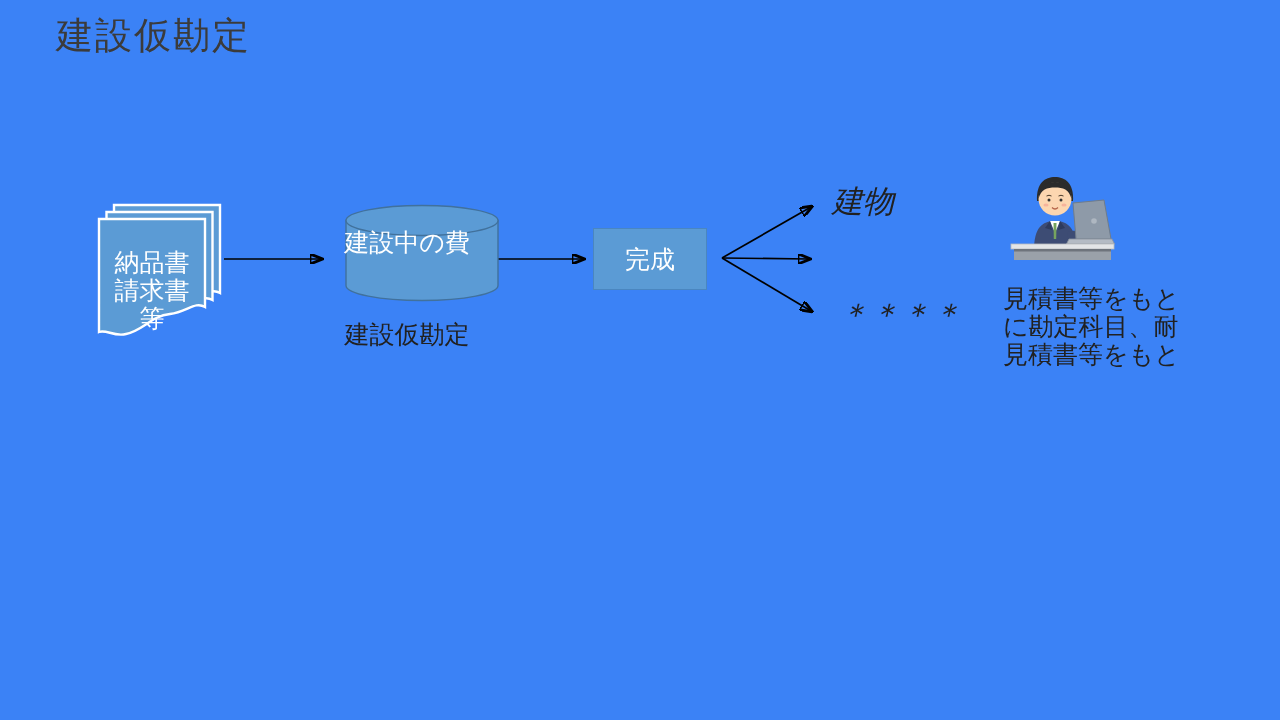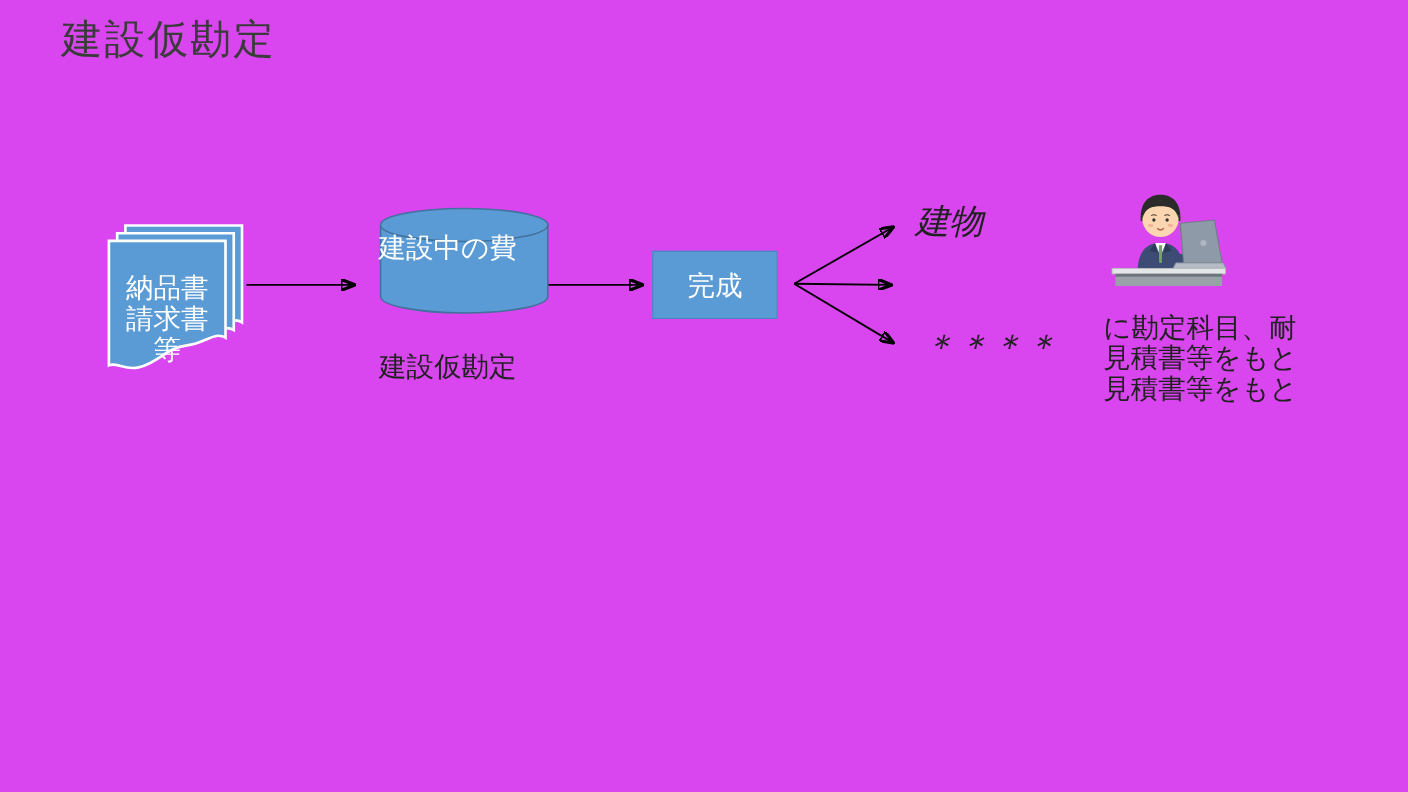--- a/index.html
+++ b/index.html
@@ -1,17 +1,17 @@
 <!DOCTYPE html>
 <html style="--shape-fill: #5B9BD5; --shape-border: #41719C; --box-border: #4A86C0; --arrow: #000000; --title-text: #3B3B3B; --body-text: #212121; --shape-text: #FFFFFF;"><head>
 <meta charset="utf-8">
 <style>
   html,body{margin:0;padding:0;background:#fff;}
   .slide{
-    position:relative;width:1280px;height:720px;background:#d946ef;overflow:hidden;
+    position:relative;width:1280px;height:720px;background:#3b82f6;overflow:hidden;
     font-family:"Liberation Sans","DejaVu Sans",sans-serif;color:var(--body-text,#212121);
   }
   .abs{position:absolute;}
   .title{
     left:56px;top:14px;font-size:37px;font-weight:500;letter-spacing:2px;
     color:var(--title-text,#3b3b3b);line-height:1.2;
   }
   .connectors{left:0;top:0;width:1280px;height:720px;pointer-events:none;}
   .connectors path{stroke:var(--arrow,#000);stroke-width:1.7;fill:none;}
   .arrowhead{fill:var(--arrow,#000);}
@@ -67,21 +67,21 @@
           <path class="doc-layer" d="M0 0 H106 V88 C96 82 88 93 71 95 C52 97 45 111 27 115 C15 118 7 110 0 113 Z"></path>
         </g>
     </svg>
     <div class="shape-text" style="left:0;top:24px;width:106px;margin-top:20px;">
       <div>納品書</div>
       <div>請求書</div>
       <div>等</div>
     </div>
   </div>
 
-  <div class="abs" style="left:330px;top:188px;padding-left:15px;">
+  <div class="abs" style="left:330px;top:204px;padding-left:15px;">
     <svg width="154" height="98" viewBox="0 0 154 98">
       <path class="cyl-part" d="M1 16.5 V81.5 C1 89.8 35 96.5 77 96.5 C119 96.5 153 89.8 153 81.5 V16.5 Z"></path>
       <ellipse class="cyl-part" cx="77" cy="16.5" rx="76" ry="15"></ellipse>
     </svg>
     <div class="shape-text" style="left:0;top:24px;width:154px;">
       <div>建設中の費</div>
     </div>
   </div>
 
   <div class="abs caption">建設仮勘定</div>
@@ -112,18 +112,18 @@
     <circle cx="69" cy="70" r="3" fill="#FCD6B0"></circle>
     <path d="M63 33 L94 30 L101 69 L66 69 Z" fill="#8E9AA8" stroke="#707C8A" stroke-width="1"></path>
     <circle cx="84" cy="51" r="2.8" fill="#AEB7C1"></circle>
     <path d="M59 69 L102 69 L104.5 74 L56.5 74 Z" fill="#B4BBC4" stroke="#8A939E" stroke-width="0.8"></path>
     <rect x="1" y="74" width="103" height="5" fill="#E3E5E7" stroke="#B9BCBF" stroke-width="0.8"></rect>
     <rect x="4" y="79" width="97" height="11" fill="#9AA1A9"></rect>
     <rect x="4" y="79" width="97" height="2.5" fill="#6E747C"></rect>
   </svg>
 
   <div class="abs note">
+    <div>見積書等をもと</div>
     <div>に勘定科目、耐</div>
-    <div>見積書等をもと</div>
     <div>見積書等をもと</div>
   </div>
 
 </div>
 
 </body></html>

